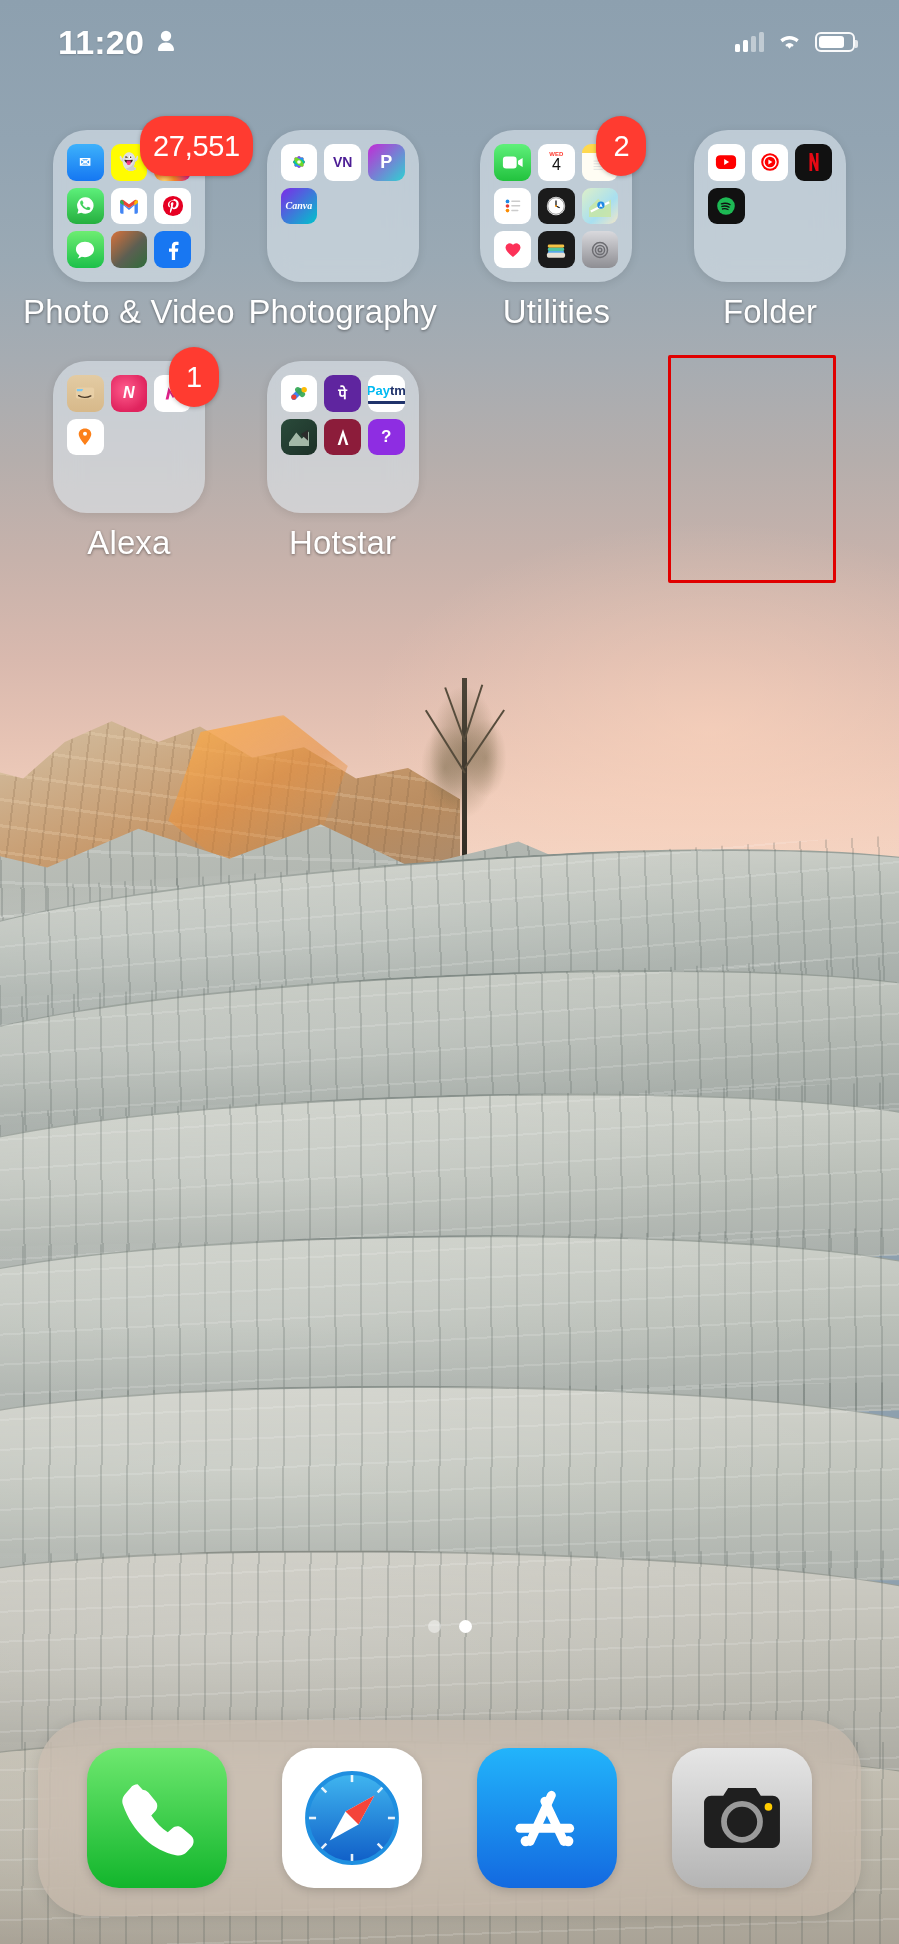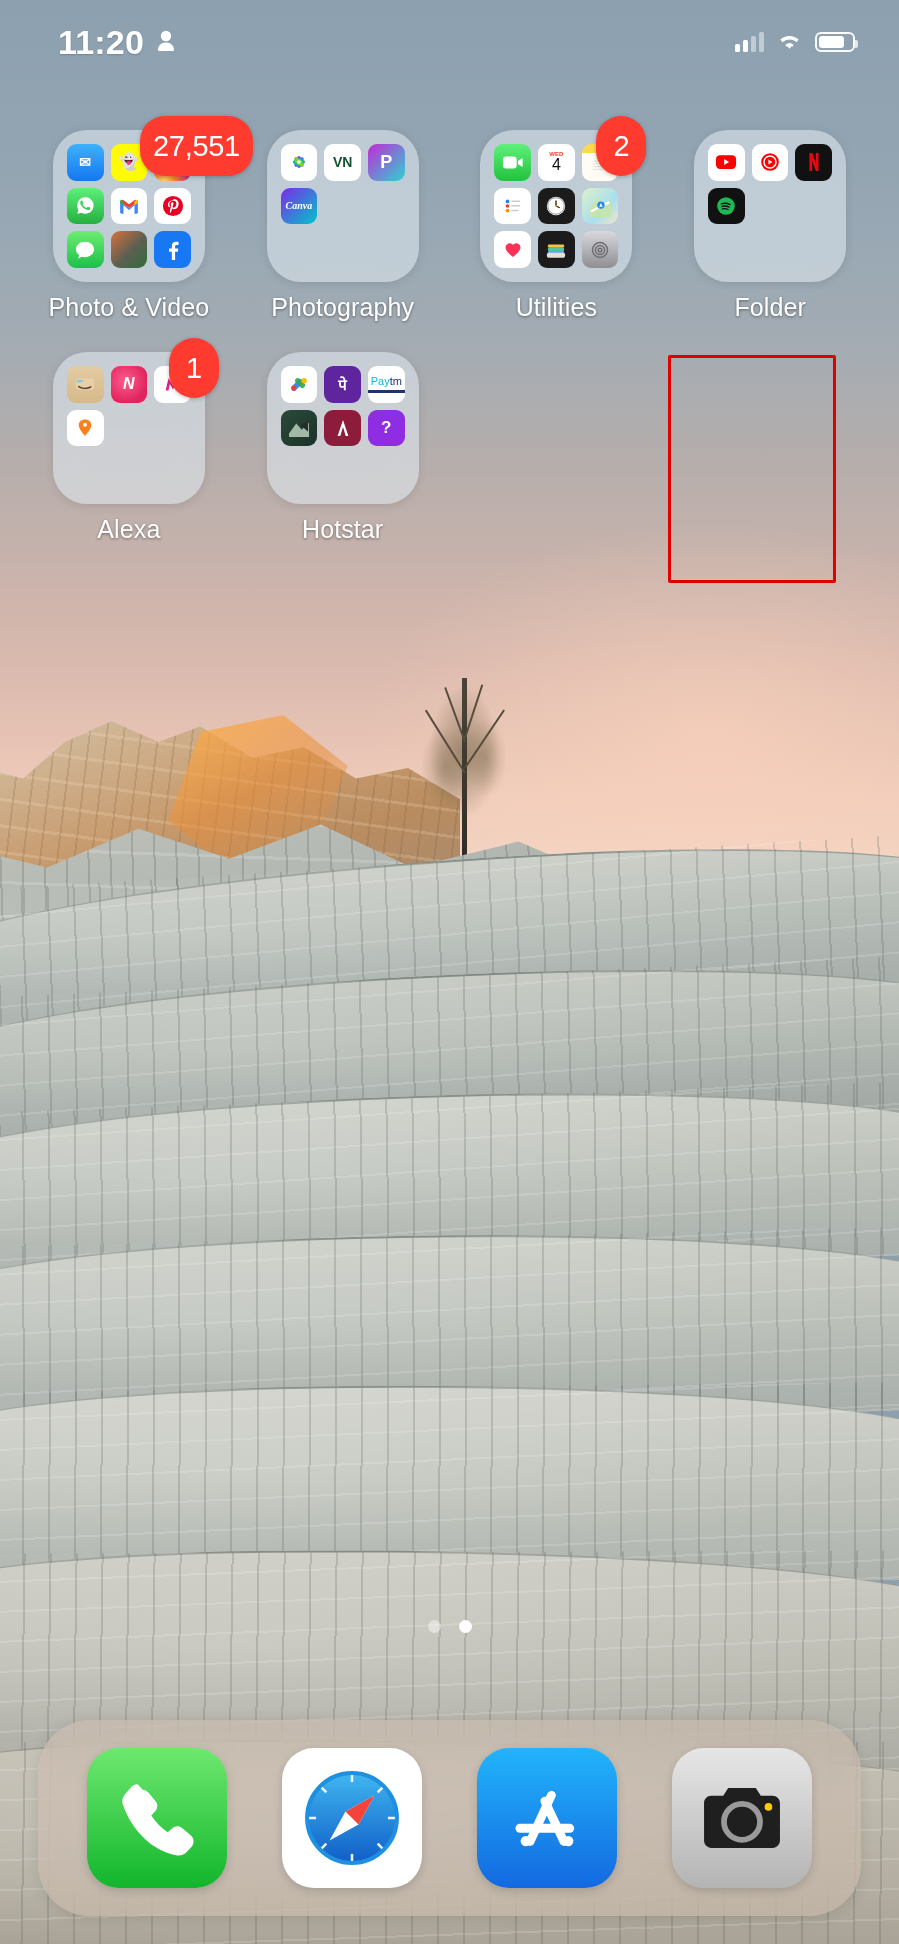--- a/index.html
+++ b/index.html
@@ -136,21 +136,21 @@
 
   
   #app-grid{
     position:absolute; top:130px; left:0; width:899px; z-index:30;
     display:grid; grid-template-columns:repeat(4,1fr);
     row-gap:30px; padding:0 22px;
   }
   .app-cell{ display:flex; flex-direction:column; align-items:center; position:relative; }
   .icon-wrap{ position:relative; width:152px; height:152px; }
   .app-label{
-    margin-top:11px; font-size:25px; color:#fff; font-weight:400;
+    margin-top:11px; font-size:33px; color:#fff; font-weight:400;
     text-shadow:0 1px 3px rgba(0,0,0,.45); white-space:nowrap; letter-spacing:.1px;
   }
 
   
   .folder{
     width:152px; height:152px; border-radius:34px;
     background:rgba(225,233,240,.56);
     backdrop-filter:blur(14px);
     display:grid; grid-template-columns:repeat(3,1fr); grid-template-rows:repeat(3,1fr);
     padding:14px; gap:7px; box-shadow:0 2px 10px rgba(0,0,0,.10);
@@ -209,21 +209,21 @@
   .i-mail{ background:linear-gradient(to bottom,#3db1fb,#1577f2); }
   .i-snap{ background:#fffc00; }
   .i-insta{ background:radial-gradient(circle at 28% 102%,#fdd770 0%,#f58529 22%,#dd2a7b 52%,#8134af 76%,#515bd4 100%); }
   .i-wa{ background:linear-gradient(to bottom,#5df07a,#25af3f); }
   .i-gmail{ background:#fff; }
   .i-pin{ background:#fff; }
   .i-msg{ background:linear-gradient(to bottom,#6ded72,#1cc04a); }
   .i-photoapp{ background:linear-gradient(135deg,#d9713a 0%,#5c5f52 55%,#2f6d3a 100%); }
   .i-fb{ background:#1877f2; }
   .i-photos{ background:#fff; }
-  .i-vn{ background:#fff; color:#14532d; }
+  .i-vn{ background:#fff; color:#4c1d95; }
   .i-picsart{ background:linear-gradient(135deg,#c32ad6,#2ed2d2); }
   .i-canva{ background:linear-gradient(135deg,#7d2ae8,#00c4cc);font-family:Liberation Serif, serif; }
   .i-facetime{ background:linear-gradient(to bottom,#5ff07a,#22c23e); }
   .i-cal{ background:#fff; }
   .i-notes{ background:linear-gradient(to bottom,#ffd84d 0%,#ffd84d 24%,#fffdf3 24%,#fffdf3 100%); }
   .i-reminders{ background:#fff; }
   .i-clock{ background:#1b1b1b; }
   .i-maps{ background:linear-gradient(135deg,#def0c8,#a8dff0 60%,#f2e6c8); }
   .i-health{ background:#fff; }
   .i-wallet{ background:#1b1b1b; }
@@ -548,21 +548,21 @@
               <path d="M8.6 6.4a3 3 0 0 1 4.2 0l4.6 4.6a3 3 0 1 1-4.2 4.2L8.6 10.6a3 3 0 0 1 0-4.2z" fill="#34a853" opacity=".92"></path>
               <circle cx="17.6" cy="8.4" r="3" fill="#fbbc04"></circle>
               <circle cx="6.4" cy="16.4" r="2.8" fill="#ea4335"></circle>
             </svg>
         </div>
         <div class="mini i-phonepe">
             <span class="glyph" style="font-size:15px">पे</span>
           </div>
         <div class="mini i-paytm">
           <div style="display:flex;flex-direction:column;align-items:center;width:100%">
-            <span style="font-size:11px;font-weight:400;color:#00baf2">Pay<span style="color:#20336b">tm</span></span>
+            <span style="font-size:13px;font-weight:700;color:#00baf2">Pay<span style="color:#20336b">tm</span></span>
             <span style="display:block;width:100%;height:3px;background:#20336b;margin-top:3px"></span>
           </div>
         </div>
         <div class="mini i-zomato">
           <svg width="22" height="20" viewBox="0 0 24 22">
               <path d="M1 17 L9 6 L15 13 L23 5 L23 21 L1 21Z" fill="#cfe3d0" opacity=".75"></path>
               <path d="M14 8l8-5v12z" fill="#2b2b2b"></path>
             </svg>
         </div>
         <div class="mini i-ajio">

